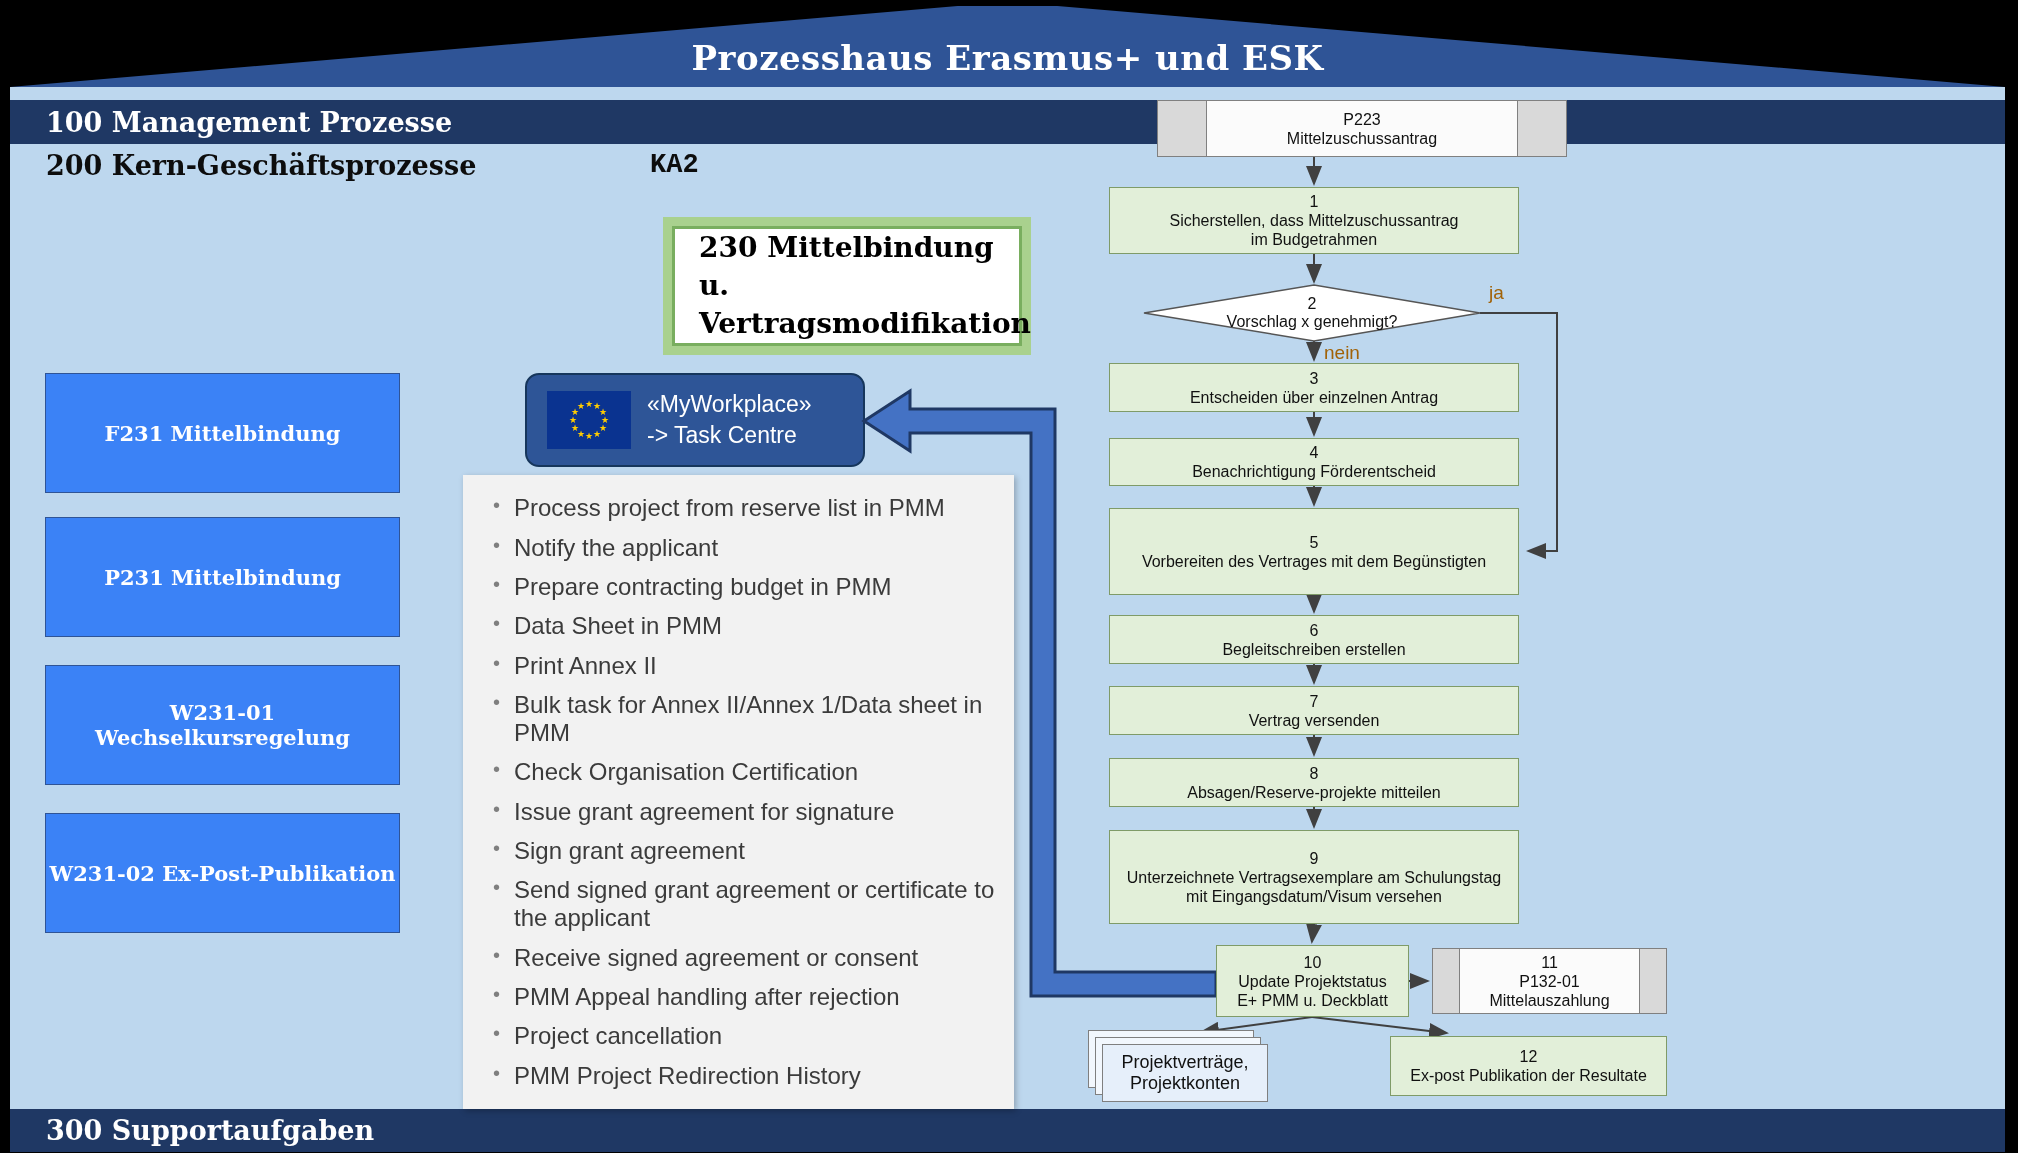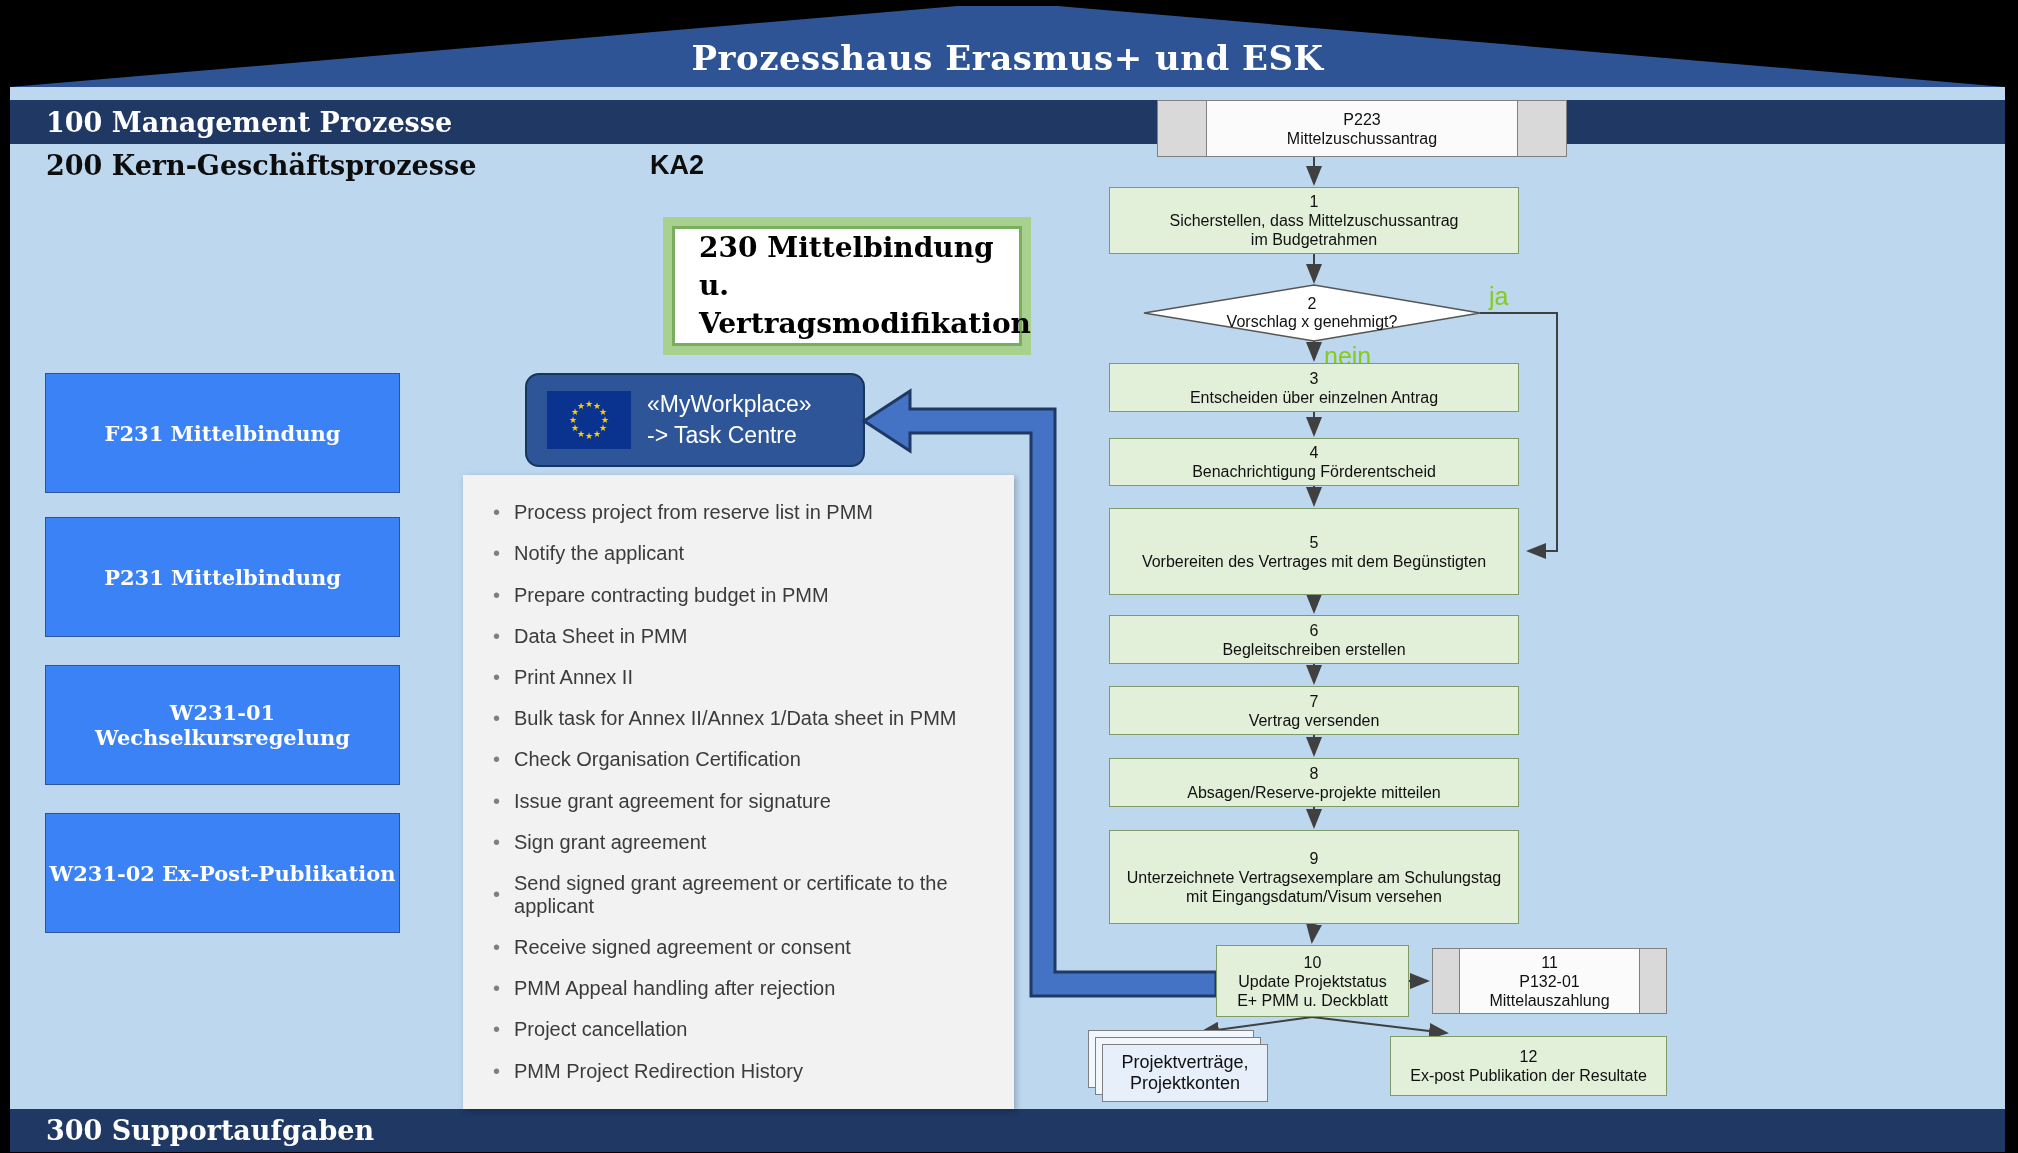--- a/index.html
+++ b/index.html
@@ -13,21 +13,21 @@
 
   
   .house-body{position:absolute;left:10px;top:87px;width:1995px;height:1043px;background:#BDD7EE;}
 
   .band{position:absolute;left:10px;width:1995px;background:#1F3864;color:#fff;display:flex;align-items:center;
         padding-left:36px;box-sizing:border-box;font-family:"DejaVu Serif",serif;font-weight:bold;font-size:27px;z-index:2;}
   .band-management{top:100px;height:44px;}
   .band-support{top:1109px;height:43px;}
 
   .heading-core{position:absolute;left:46px;top:150px;font-family:"DejaVu Serif",serif;font-weight:bold;font-size:27px;color:#0d0d0d;z-index:2;}
-  .heading-ka2{position:absolute;left:650px;top:150px;font-family:Liberation Sans, sans-serif;font-weight:bold;font-size:27px;color:#0d0d0d;z-index:2;}
+  .heading-ka2{position:absolute;left:650px;top:150px;font-family:Liberation Mono, monospace;font-weight:bold;font-size:27px;color:#0d0d0d;z-index:2;}
 
   
   .side-box{position:absolute;left:45px;width:355px;height:120px;background:#3b82f6;border:1px solid #2F5496;
             color:#fff;display:flex;align-items:center;justify-content:center;text-align:center;
             font-family:"DejaVu Serif",serif;font-weight:bold;font-size:21px;z-index:2;box-sizing:border-box;}
   .sb1{top:373px;} .sb2{top:517px;} .sb3{top:665px;} .sb4{top:813px;}
 
   
   .highlight-box{position:absolute;left:672px;top:226px;width:350px;height:120px;background:#fff;
                  border:3px solid #79AE5F;box-shadow:0 0 0 9px #A9D18E;box-sizing:border-box;
@@ -37,21 +37,21 @@
   
   .workplace{position:absolute;left:525px;top:373px;width:340px;height:94px;background:#2E5597;border:2px solid #16365C;
              border-radius:14px;display:flex;align-items:center;gap:16px;padding-left:20px;box-sizing:border-box;z-index:3;}
   .flag{width:84px;height:58px;background:#0A3390;flex:0 0 auto;}
   .workplace-text{color:#fff;font-size:23px;line-height:1.35;}
 
   
   .tasks{position:absolute;left:463px;top:475px;width:551px;height:634px;background:#F2F2F2;box-sizing:border-box;
          display:flex;flex-direction:column;justify-content:space-evenly;padding:8px 8px 8px 30px;z-index:3;
          box-shadow:2px 2px 6px rgba(0,0,0,.25);}
-  .task{display:flex;align-items:center;gap:14px;font-size:20px;color:#3b3b3b;}
+  .task{display:flex;align-items:flex-start;gap:14px;font-size:24px;color:#3b3b3b;}
   .bullet{color:#7f7f7f;font-size:20px;}
   .bullet::before{content:"\2022";}
 
   
   .fbox{position:absolute;left:1109px;width:410px;background:#E2EFD9;border:1px solid #7f9b68;box-sizing:border-box;
         display:flex;flex-direction:column;align-items:center;justify-content:center;text-align:center;
         font-size:16px;line-height:19px;color:#111;z-index:4;}
   .fbox span{display:block;}
   .n1{top:187px;height:67px;}
   .n3{top:363px;height:49px;}
@@ -71,21 +71,21 @@
   .pbox::before,.pbox::after{content:"";position:absolute;top:0;bottom:0;width:var(--tab,46px);background:#D9D9D9;}
   .pbox::before{left:0;border-right:1px solid #808080;}
   .pbox::after{right:0;border-left:1px solid #808080;}
   .pbox span{display:block;position:relative;z-index:1;}
   .p223{left:1109px;top:100px;width:410px;height:57px;margin-left:48px;--tab:48px;}
   .n11{left:1432px;top:948px;width:235px;height:66px;--tab:26px;}
 
   
   .n2text{position:absolute;left:1144px;top:285px;width:336px;height:56px;display:flex;flex-direction:column;
           align-items:center;justify-content:center;font-size:16px;line-height:18px;color:#111;z-index:4;text-align:center;}
-  .lbl{position:absolute;font-size:25px;color:#84cc16;z-index:4;}
+  .lbl{position:absolute;font-size:19px;color:#a16207;z-index:4;}
   .lbl-ja{left:1489px;top:282px;}
   .lbl-nein{left:1324px;top:342px;}
 
   
   .docs{position:absolute;left:1088px;top:1030px;width:182px;height:74px;z-index:4;padding-left:20px;}
   .doc{position:absolute;width:166px;height:58px;background:#F2F7FD;border:1px solid #7f7f7f;box-sizing:border-box;}
   .doc1{left:0;top:0;}
   .doc2{left:7px;top:7px;}
   .doc3{left:14px;top:14px;background:#E6EFFA;display:flex;flex-direction:column;align-items:center;justify-content:center;
         font-size:18px;line-height:21px;color:#111;text-align:center;}

